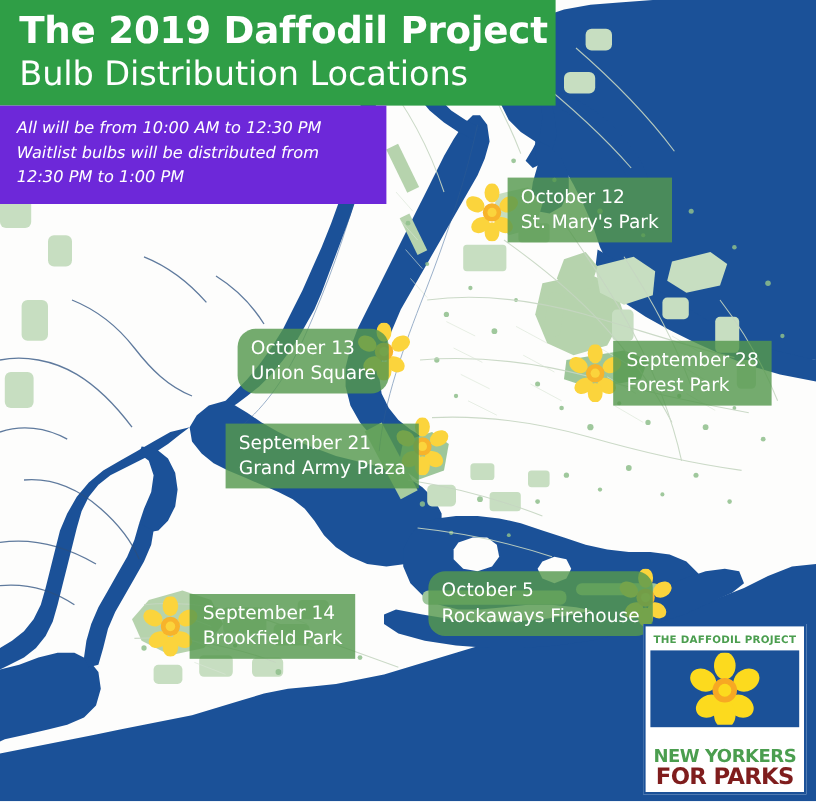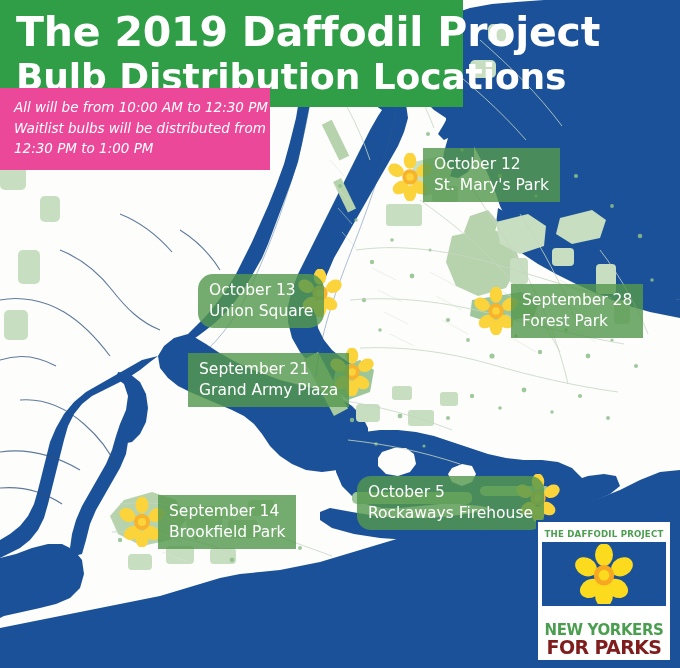--- a/index.html
+++ b/index.html
@@ -43,39 +43,39 @@
     box-sizing: border-box;
   }
   .title-line {
     color: #ffffff;
     font-family: "DejaVu Sans", sans-serif;
     padding: 0 16px;
     line-height: 1.08;
     white-space: nowrap;
   }
   #title-main {
-    font-size: 41px;
+    font-size: 31px;
     font-weight: bold;
     letter-spacing: -0.2px;
     padding-top: 4px;
   }
   #title-sub {
-    font-size: 36px;
-    font-weight: bold;
+    font-size: 28px;
+    font-weight: normal;
     letter-spacing: -0.1px;
     padding-top: 4px;
   }
 
   
   #note-block {
     position: absolute;
     left: 0;
     top: 88px;
-    width: 270px;
-    background: #ec4899;
+    width: 322px;
+    background: #6d28d9;
     padding: 9px 0 11px 0;
     box-sizing: border-box;
   }
   .note-line {
     color: #ffffff;
     font-family: "DejaVu Sans", sans-serif;
     font-style: italic;
     font-size: 13.5px;
     line-height: 1.52;
     padding: 0 14px;

